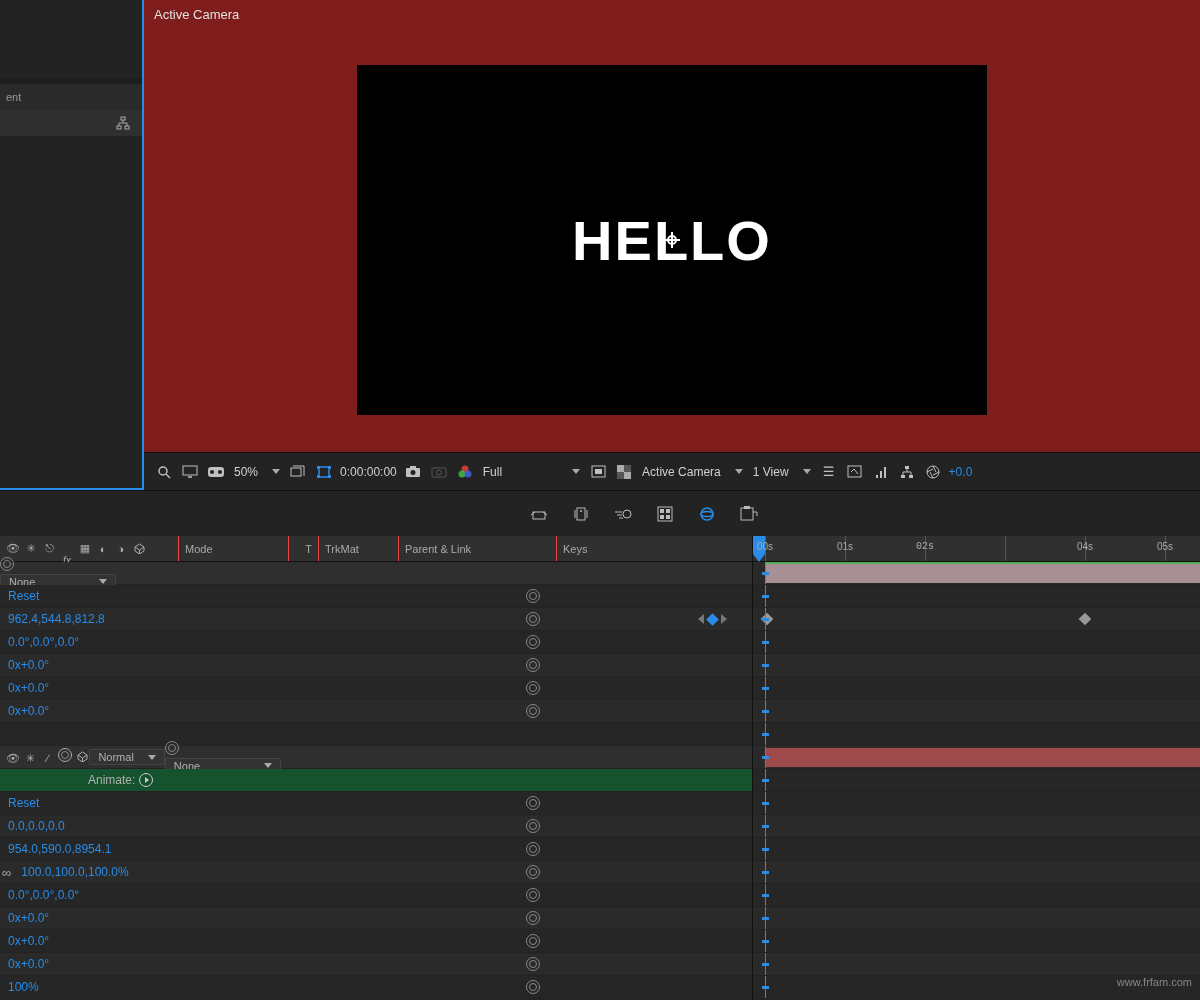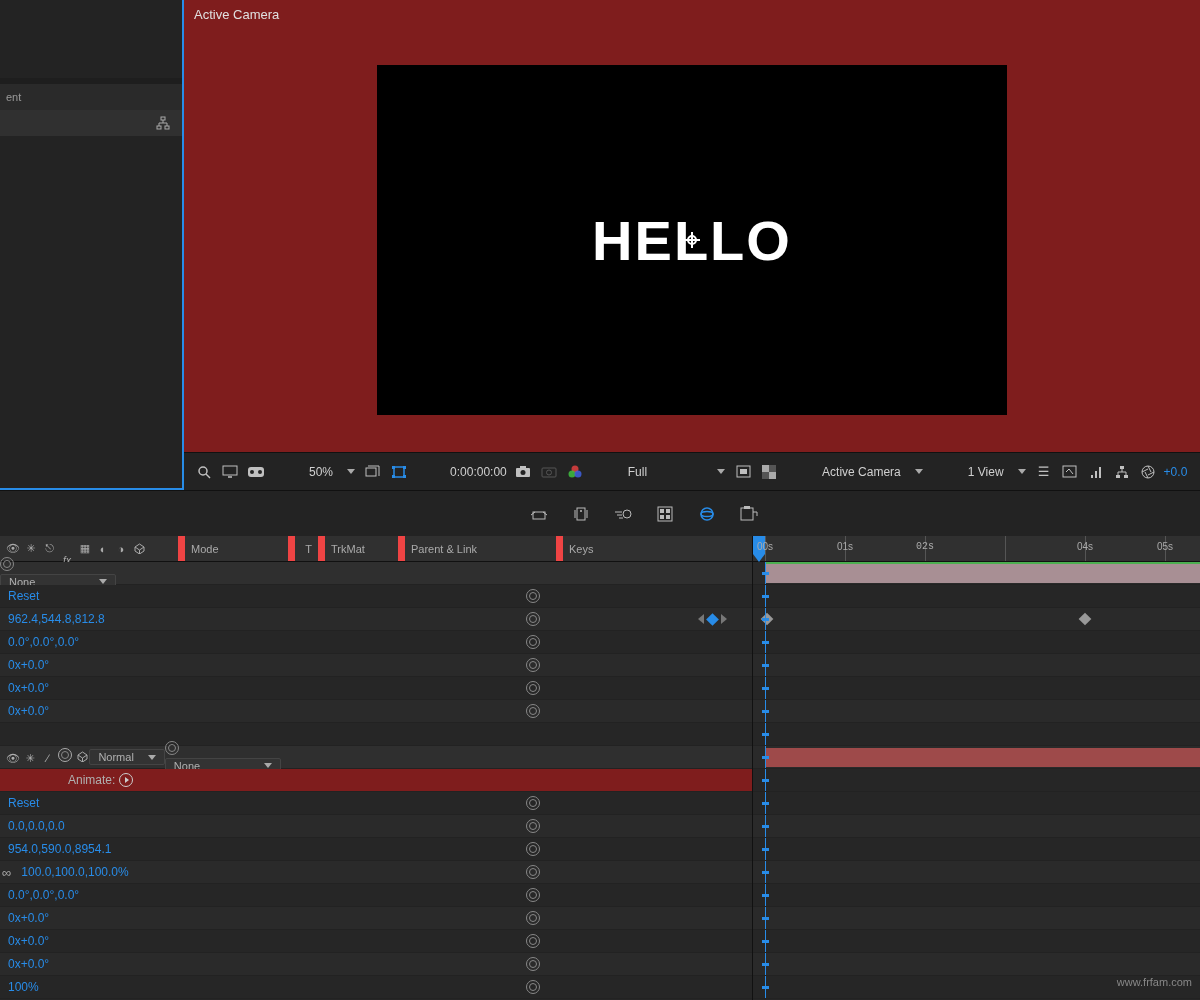--- a/index.html
+++ b/index.html
@@ -1,60 +1,60 @@
 <!DOCTYPE html>
 <html><head>
 <meta charset="utf-8">
 <style>
 * { margin: 0; padding: 0; box-sizing: border-box; font-family: "Segoe UI", Arial, sans-serif; }
 body { background: #1e1e1e; color: #b0b0b0; width: 1200px; height: 1000px; overflow: hidden; font-size: 12px; position: relative; }
 
 
 .top { display: flex; height: 490px; }
-.left-panel { width: 184px; background: #232323; border-right: 2px solid #288ce8; border-bottom: 2px solid #288ce8; display: flex; flex-direction: column; }
+.left-panel { width: 144px; background: #232323; border-right: 2px solid #288ce8; border-bottom: 2px solid #288ce8; display: flex; flex-direction: column; }
 .left-spacer1 { height: 78px; background: #232323; }
 .left-divider { height: 6px; background: #1e1e1e; }
 .left-row { height: 26px; background: #2a2a2a; color: #9a9a9a; display: flex; align-items: center; padding: 0 6px; font-size: 11px; }
 .left-row .sp { flex: 1; }
 .left-icons-row { height: 26px; background: #303030; display: flex; align-items: center; justify-content: flex-end; padding: 0 12px; color: #9a9a9a; }
 .left-fill { flex: 1; background: #232323; }
 
 .comp-area { flex: 1; background: #7f1d1d; display: flex; flex-direction: column; }
 .comp-header { height: 28px; display: flex; align-items: center; padding-left: 10px; font-size: 13px; color: #e0e0e0; }
 .viewer-wrap { flex: 1; display: flex; align-items: center; justify-content: center; }
 .canvas { width: 630px; height: 350px; background: #000; display: flex; align-items: center; justify-content: center; position: relative; }
 .hello { color: #fff; font-weight: 800; font-size: 56px; letter-spacing: 2px; font-family: Arial, sans-serif; }
 .anchor-icon { position: absolute; width: 20px; height: 20px; top: 50%; left: 50%; transform: translate(-50%, -50%); pointer-events: none; }
 .anchor-icon::before, .anchor-icon::after { content: ""; position: absolute; background: #fff; }
 .anchor-icon::before { width: 16px; height: 2px; top: 9px; left: 2px; }
 .anchor-icon::after { width: 2px; height: 16px; left: 9px; top: 2px; }
 .anchor-circle { position: absolute; border: 2px solid #fff; border-radius: 50%; width: 10px; height: 10px; top: 5px; left: 5px; }
 
 .viewer-toolbar { height: 38px; background: #232323; border-top: 1px solid #111; display: flex; align-items: center; padding: 0 10px; gap: 6px; color: #c0c0c0; }
 .tb-icon { width: 20px; height: 20px; display: inline-flex; align-items: center; justify-content: center; font-size: 13px; color: #c0c0c0; cursor: pointer; }
-.tb-text { font-size: 12px; color: #d0d0d0; margin-left: 35px; }
+.tb-text { font-size: 12px; color: #d0d0d0; }
 .tb-sel { display: flex; align-items: center; gap: 10px; padding: 0 2px; }
 .dd { width: 0; height: 0; border-left: 4px solid transparent; border-right: 4px solid transparent; border-top: 5px solid #aaa; display: inline-block; margin-left: 4px; }
 .tb-blue-icon { color: #288ce8; }
 .tb-plus { color: #288ce8; font-size: 12px; }
 
 
 .mid-bar { height: 46px; background: #232323; display: flex; align-items: center; justify-content: flex-end; padding-right: 440px; gap: 20px; border-top: 1px solid #111; }
 .mid-icon { width: 22px; height: 22px; display: flex; align-items: center; justify-content: center; color: #bbb; cursor: pointer; font-size: 15px; }
 .mid-icon.blue { color: #288ce8; }
 
 
 .timeline { display: flex; height: 464px; background: #262626; }
 .props-col { width: 752px; background: #262626; display: flex; flex-direction: column; }
 .tl-col { flex: 1; background: #262626; display: flex; flex-direction: column; border-left: 1px solid #111; }
 
 .col-headers { height: 26px; background: #303030; display: flex; align-items: center; font-size: 11px; color: #aaa; border-bottom: 1px solid #111; }
 .col-headers .icons-group { width: 178px; padding-left: 6px; display: flex; gap: 4px; align-items: center; border-left: 1px solid #111; }
 .col-headers .icons-group.first { border-left: none; }
-.col-headers > div { padding: 0 6px; border-left: 7px solid #ef4444; height: 100%; display: flex; align-items: center; }
+.col-headers > div { padding: 0 6px; border-left: 1px solid #ef4444; height: 100%; display: flex; align-items: center; }
 .col-mode { width: 110px; }
 .col-t { width: 30px; justify-content: flex-end; }
 .col-trkmat { width: 80px; }
 .col-parent { width: 158px; }
 .col-keys { width: 80px; }
 
 .prop-row { height: 23px; display: flex; align-items: center; font-size: 12px; border-bottom: 1px solid #222; }
 .prop-row.odd { background: #2a2a2a; }
 .prop-row.even { background: #262626; }
 .prop-row .cell { height: 100%; display: flex; align-items: center; }
@@ -82,21 +82,21 @@
 .track-row { height: 23px; position: relative; border-bottom: 1px solid #222; }
 .track-row.odd { background: #2a2a2a; }
 .track-row.even { background: #262626; }
 .playhead-line { position: absolute; left: 12px; top: 0; bottom: 0; width: 1px; background: #288ce8; pointer-events: none; }
 .playhead-tick { position: absolute; left: 9px; width: 7px; height: 3px; background: #288ce8; top: 10px; }
 .bar-pink { position: absolute; left: 12px; right: 0; top: 2px; height: 19px; background: #a88f94; }
 .bar-red { position: absolute; left: 12px; right: 0; top: 2px; height: 19px; background: #9e4a4a; }
 .bar-green-line { position: absolute; left: 12px; right: 0; top: 0; height: 2px; background: #4CAF50; }
 .kf { position: absolute; width: 9px; height: 9px; background: #999; transform: rotate(45deg) translate(-50%, -50%); top: 50%; transform-origin: top left; }
 
-.animate-row { height: 23px; display: flex; align-items: center; background: #7f1d1d; padding-left: 68px; font-size: 12px; border-bottom: 1px solid #222; }
+.animate-row { height: 23px; display: flex; align-items: center; background: #14532d; padding-left: 88px; font-size: 12px; border-bottom: 1px solid #222; }
 .play-circle { width: 14px; height: 14px; border: 1.5px solid #ccc; border-radius: 50%; display: inline-flex; align-items: center; justify-content: center; margin-left: 4px; }
 .play-circle::after { content: ""; width: 0; height: 0; border-top: 3px solid transparent; border-bottom: 3px solid transparent; border-left: 4px solid #ccc; margin-left: 1px; }
 
 .layer-header-row { height: 23px; background: #2f2f2f; display: flex; align-items: center; border-bottom: 1px solid #222; }
 
 .watermark { position: absolute; right: 8px; top: 976px; font-size: 11px; color: #888; }
 
 .sm-icon { width: 14px; height: 14px; display: inline-flex; align-items: center; justify-content: center; font-size: 11px; }
 </style>
 </head>

